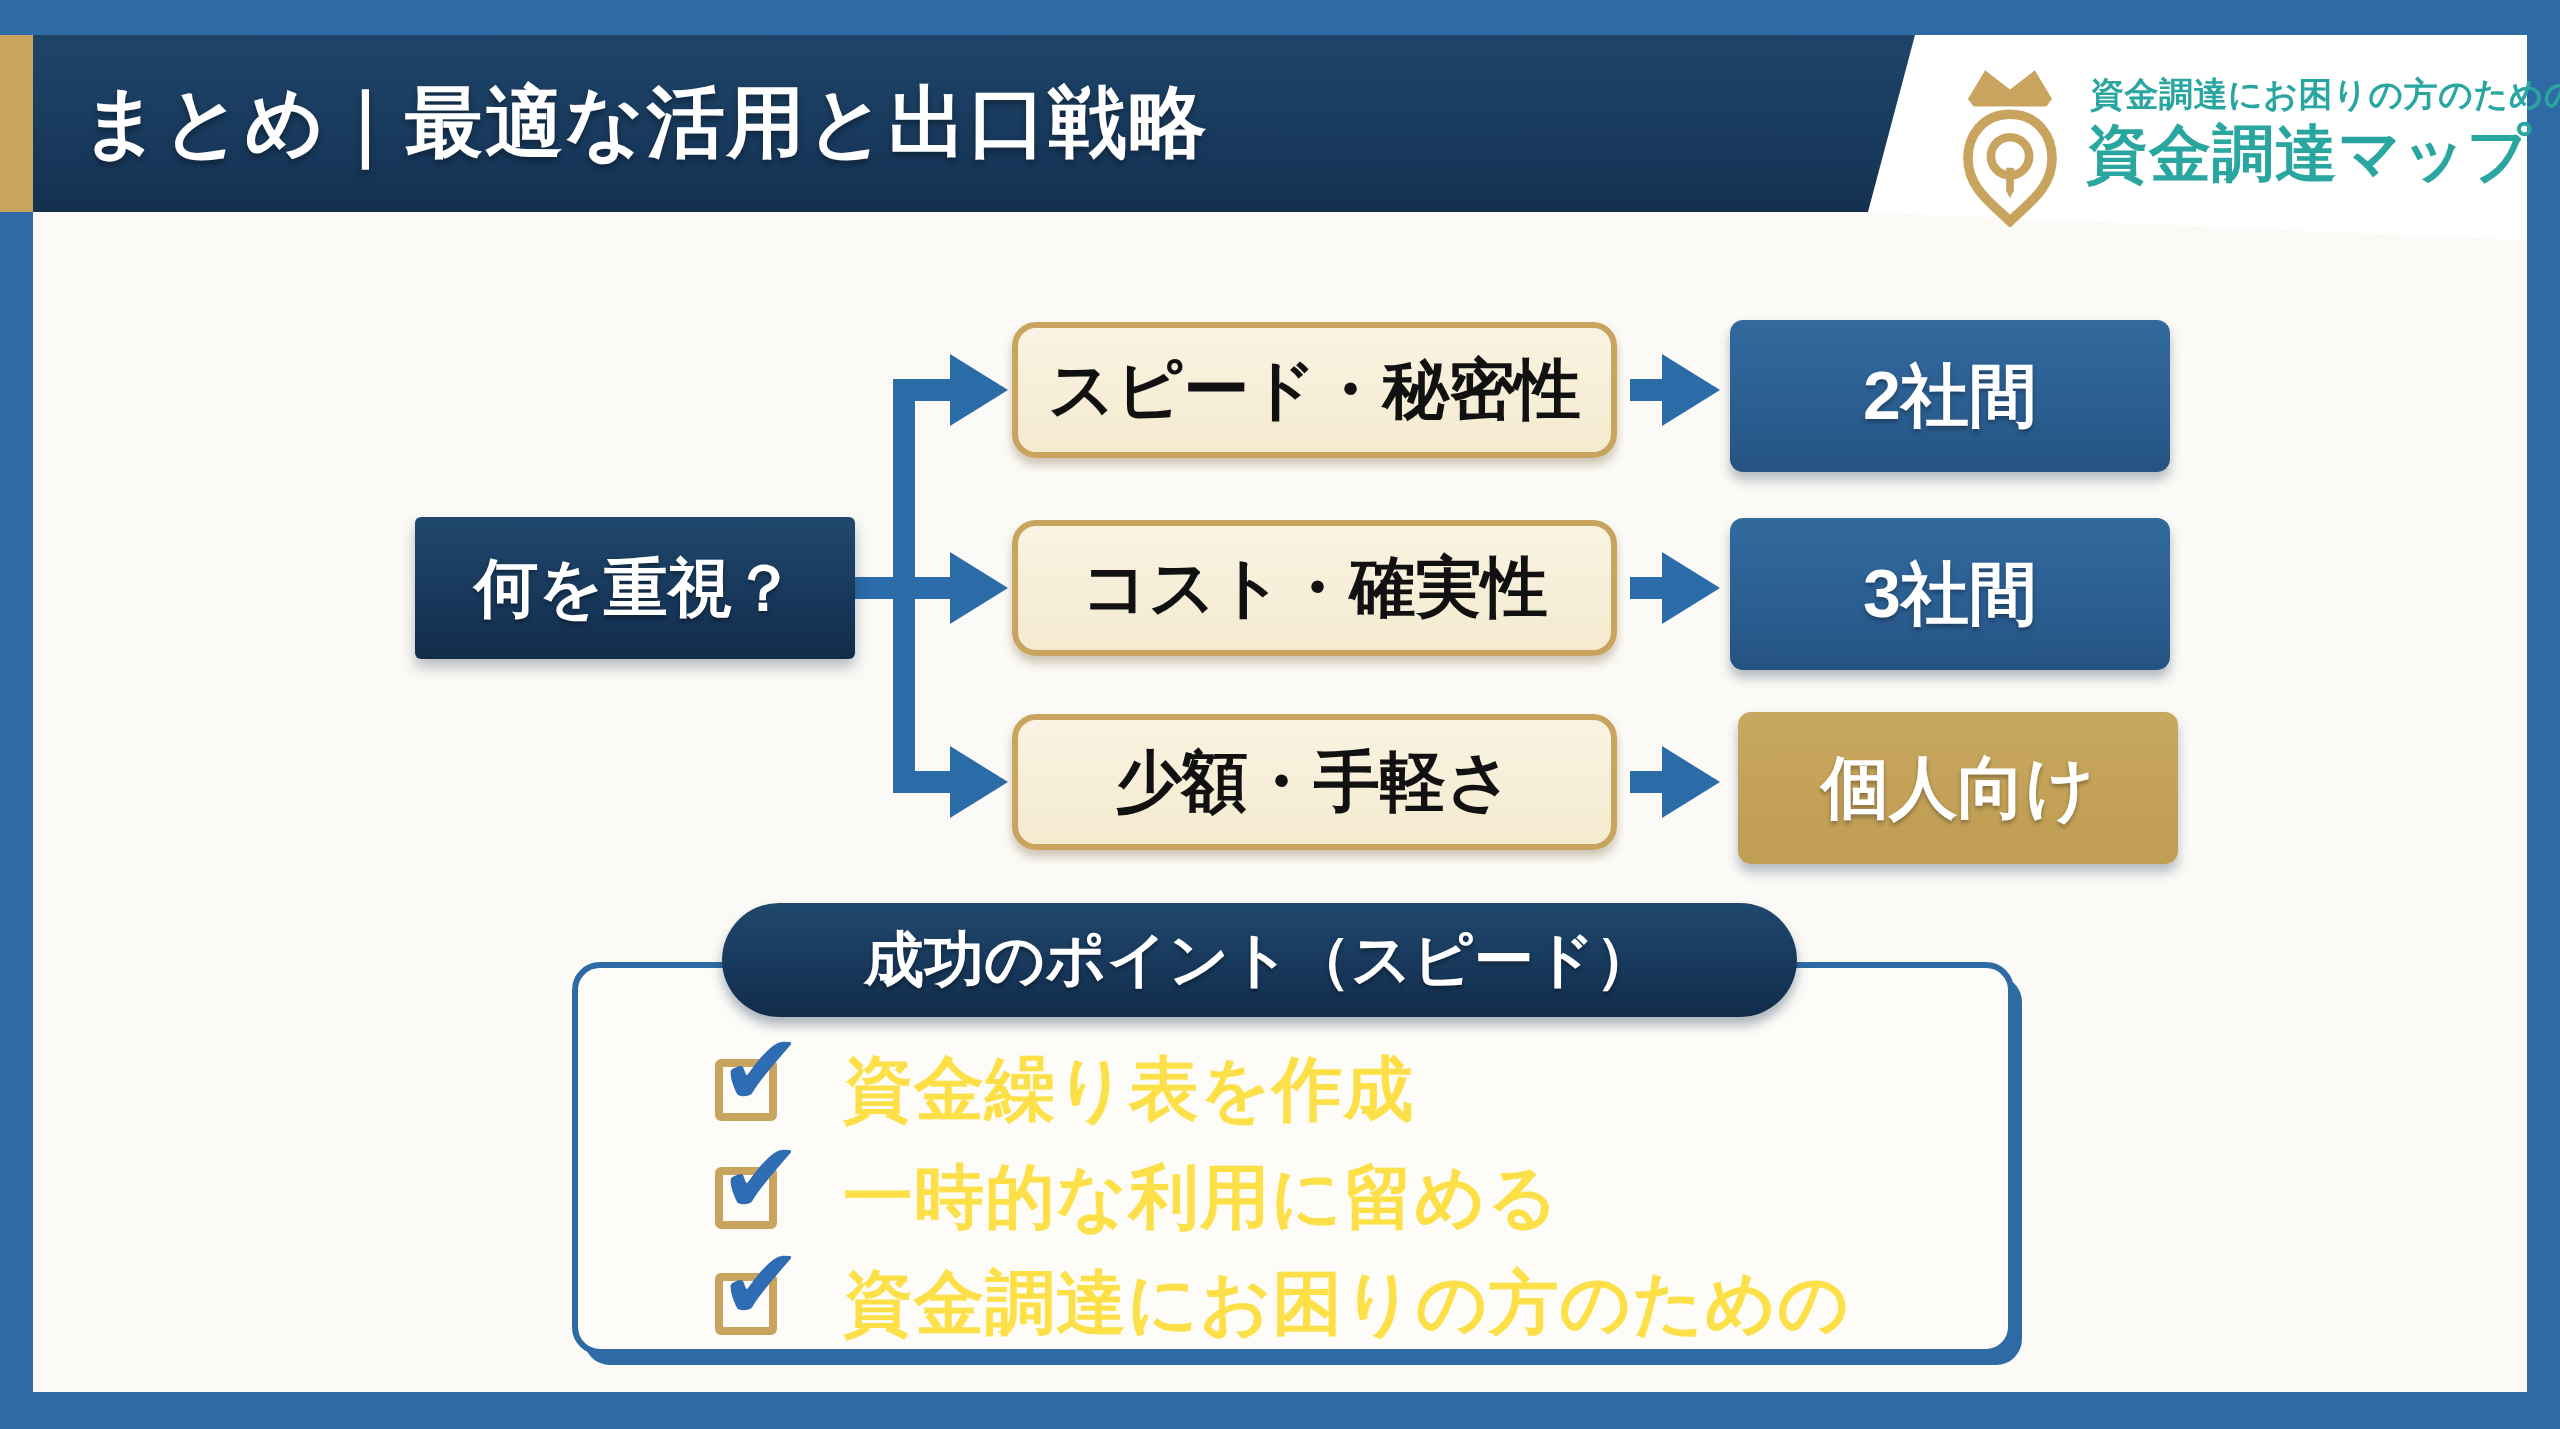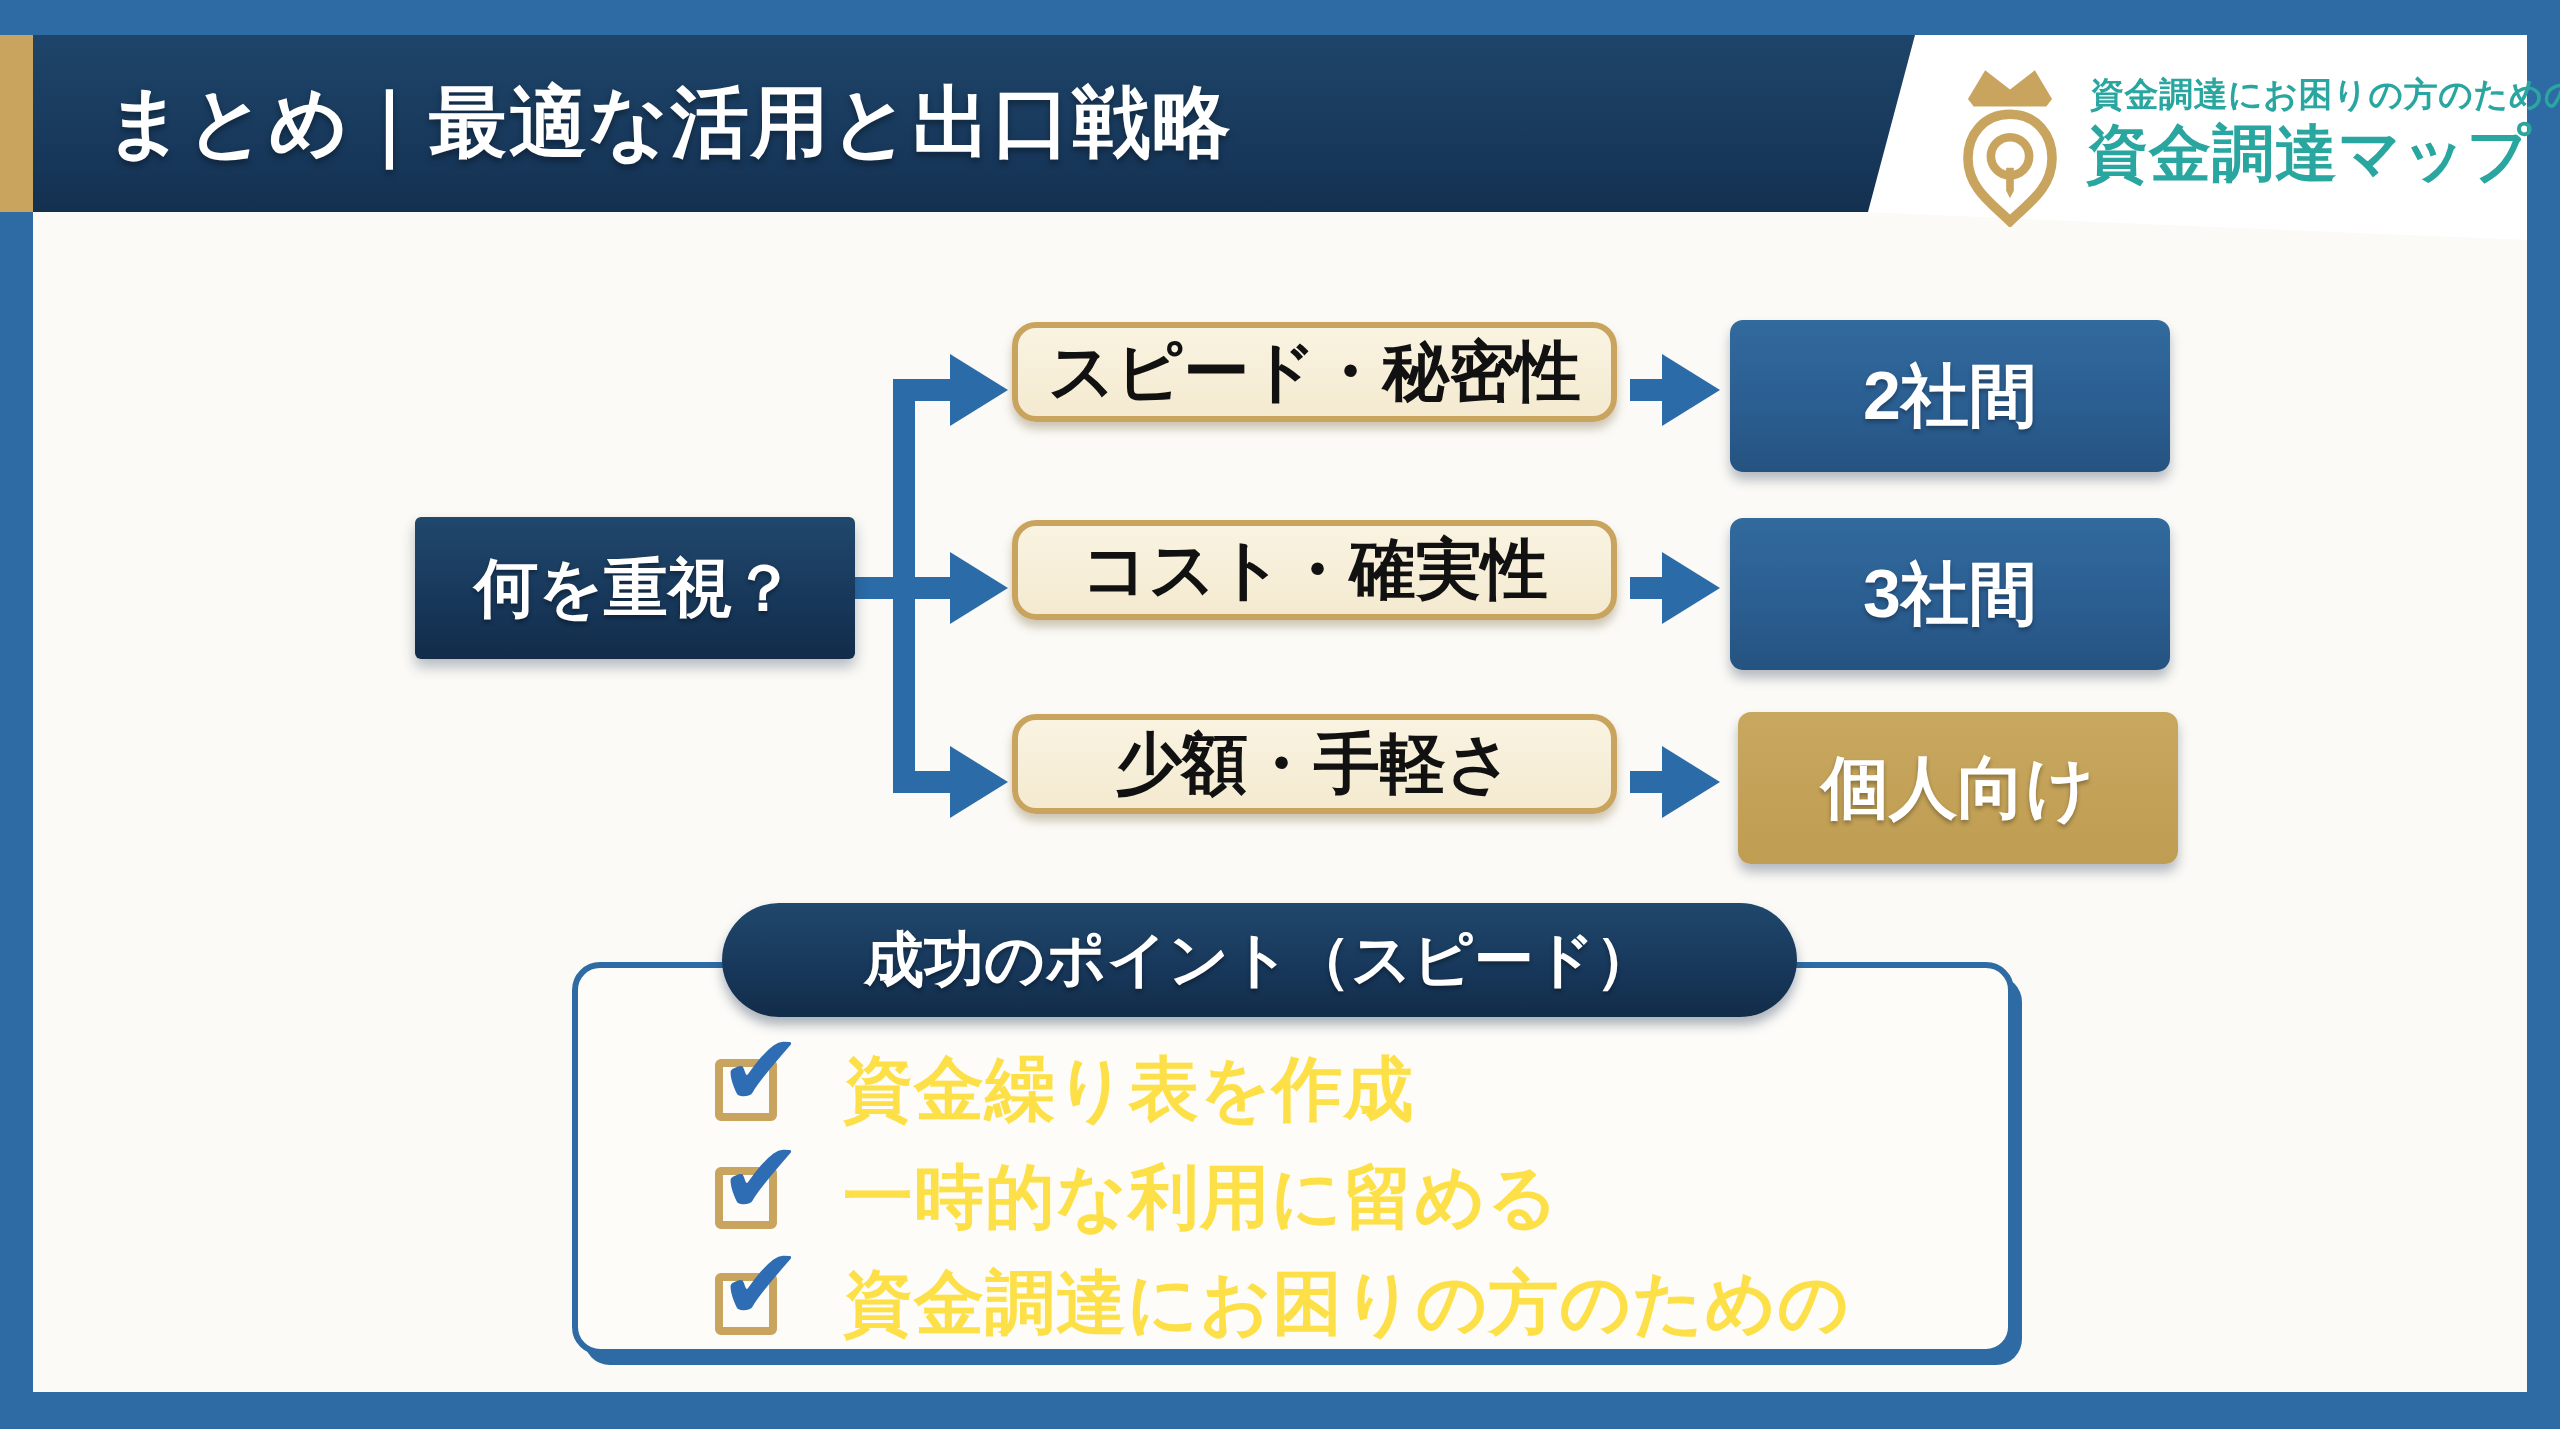--- a/index.html
+++ b/index.html
@@ -19,21 +19,21 @@
   
   .header-band{
     left:33px;top:35px;width:1882px;height:177px;
     background:linear-gradient(180deg,#1e4569 0%,#17375a 70%,#14304f 100%);
     clip-path:polygon(0 0,100% 0,97.5% 100%,0 100%);
     display:flex;align-items:center;
     z-index:3;
   }
   .page-title{
     color:#ffffff;font-size:78px;font-weight:800;letter-spacing:2px;
-    padding-left:72px;white-space:nowrap;
+    padding-left:48px;white-space:nowrap;
     text-shadow:0 4px 6px rgba(0,0,0,.35);
   }
   .gold-corner{
     left:0;top:35px;width:33px;height:177px;background:#c9a45f;z-index:4;
   }
 
   
   .logo-badge{
     left:1868px;top:35px;width:659px;height:205px;background:#ffffff;
     clip-path:polygon(7.2% 0,100% 0,100% 100%,0 86.5%);
@@ -54,21 +54,21 @@
   
   .q-box{
     left:415px;top:517px;width:440px;height:142px;border-radius:6px;
     background:linear-gradient(180deg,#20486c 0%,#17375a 60%,#122c49 100%);
     display:flex;align-items:center;justify-content:center;
     box-shadow:0 8px 14px rgba(20,40,70,.3);z-index:2;
   }
   .q-box span{color:#fff;font-size:64px;font-weight:800;white-space:nowrap;
     text-shadow:0 3px 4px rgba(0,0,0,.35);}
   .criteria-box{
-    left:1012px;width:605px;height:100px;border-radius:24px;
+    left:1012px;width:605px;height:136px;border-radius:24px;
     background:linear-gradient(180deg,#f9f3e1 0%,#f4ead0 100%);
     border:6px solid #c9a45f;box-sizing:border-box;
     display:flex;align-items:center;justify-content:center;
     box-shadow:0 7px 10px rgba(120,100,60,.35);z-index:2;
   }
   .criteria-box span{color:#111;font-size:66px;font-weight:900;white-space:nowrap;}
   .result-box{
     left:1730px;width:440px;height:152px;border-radius:13px;
     display:flex;align-items:center;justify-content:center;
     box-shadow:0 8px 12px rgba(20,40,70,.3);z-index:2;

